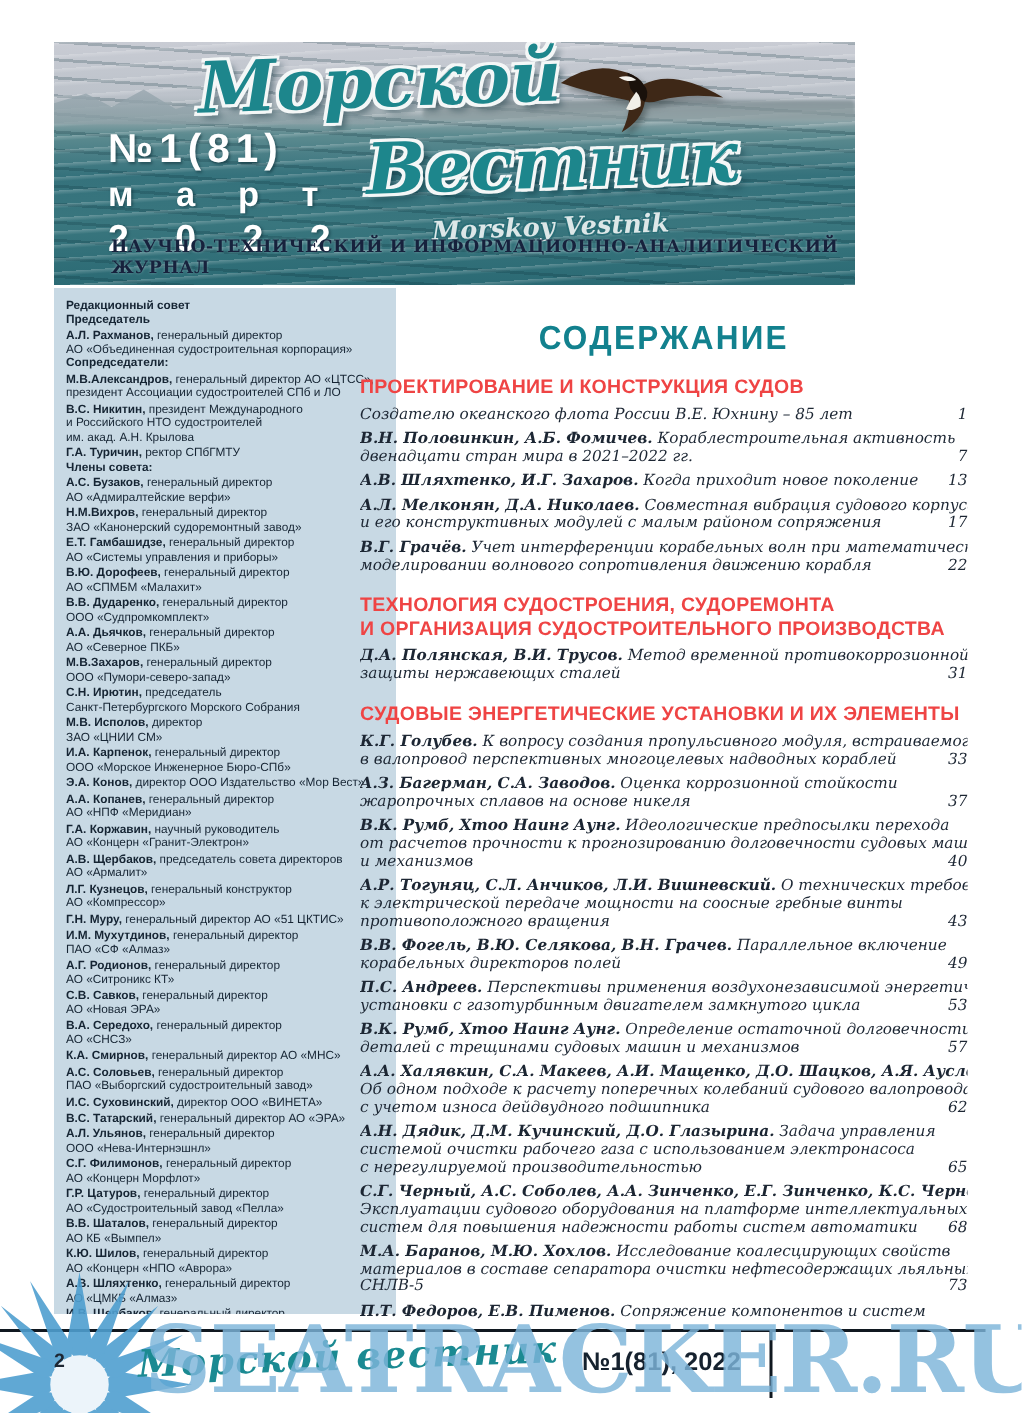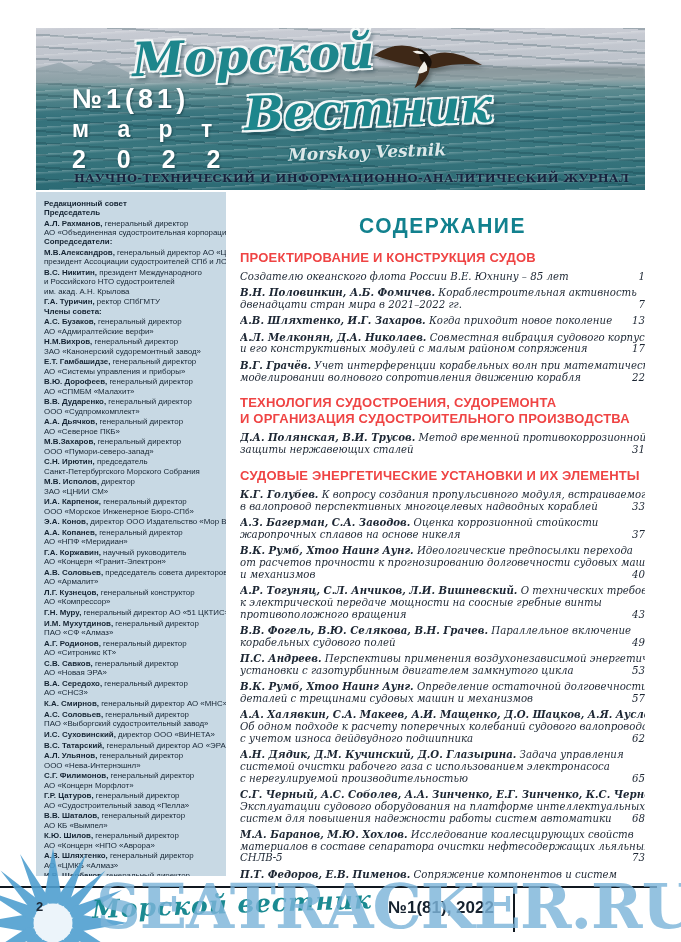--- a/index.html
+++ b/index.html
@@ -3,21 +3,21 @@
 <meta charset="utf-8">
 <style>
   html,body{margin:0;padding:0;}
   body{
     width:681px;height:942px;position:relative;overflow:hidden;
     background:#ffffff;font-family:"Liberation Sans",sans-serif;
     -webkit-font-smoothing:antialiased;
   }
   
   .hero{
-    position:absolute;left:36px;top:28px;width:609px;height:162px;overflow:hidden;
+    position:absolute;left:36px;top:28px;width:534px;height:162px;overflow:hidden;
     background:
       repeating-linear-gradient(176deg, rgba(255,255,255,0.22) 0px, rgba(255,255,255,0) 3px, rgba(255,255,255,0) 9px),
       repeating-linear-gradient(184deg, rgba(8,45,55,0.22) 0px, rgba(8,45,55,0.22) 2px, rgba(0,0,0,0) 2px, rgba(0,0,0,0) 12px),
       linear-gradient(180deg,#c9ccd4 0%,#bcc2ca 22%,#9fadb2 30%,#5d8b90 38%,#35727c 55%,#39767e 75%,#2b6a74 100%);
   }
   .hero .treeline{
     position:absolute;left:46%;top:24%;width:54%;height:8%;
     background:linear-gradient(180deg,#77878c 0%,#8fa0a3 100%);
     border-radius:3px;opacity:.7;filter:blur(1px);
   }
@@ -49,21 +49,21 @@
     transform:rotate(-2deg);
   }
   .bird{position:absolute;left:334px;top:8px;width:116px;height:58px;filter:drop-shadow(2px 3px 2px rgba(20,30,30,.4));}
   .hero-subtitle{
     position:absolute;left:38px;bottom:5px;font-family:"DejaVu Serif",serif;
     font-weight:bold;font-size:11.5px;letter-spacing:.4px;color:#17223d;
     text-shadow:0 0 2px rgba(255,255,255,.35);
   }
   
   .sidebar{
-    position:absolute;left:36px;top:192px;width:190px;height:684px;
+    position:absolute;left:36px;top:192px;width:228px;height:684px;
     background:#c8d9e4;padding:7px 0 0 8px;box-sizing:border-box;overflow:hidden;
   }
   .sb-line{font-size:7.9px;line-height:9.2px;color:#152433;white-space:nowrap;}
   .sb-line b{font-weight:700;}
   .sb-line.entry{margin-top:1.6px;}
   
   .main{position:absolute;left:240px;top:194px;width:405px;margin-top:20px;}
   .toc-title{
     text-align:center;font-size:21px;font-weight:800;letter-spacing:1.5px;
     color:#12818e;margin:0 0 2px 0;transform:scaleY(1.06);
@@ -153,21 +153,21 @@
       <div class="sb-line">Санкт-Петербургского Морского Собрания</div>
       <div class="sb-line entry"><b>М.В. Исполов,</b> директор</div>
       <div class="sb-line">ЗАО «ЦНИИ СМ»</div>
       <div class="sb-line entry"><b>И.А. Карпенок,</b> генеральный директор</div>
       <div class="sb-line">ООО «Морское Инженерное Бюро-СПб»</div>
       <div class="sb-line entry"><b>Э.А. Конов,</b> директор ООО Издательство «Мор Вест»</div>
       <div class="sb-line entry"><b>А.А. Копанев,</b> генеральный директор</div>
       <div class="sb-line">АО «НПФ «Меридиан»</div>
       <div class="sb-line entry"><b>Г.А. Коржавин,</b> научный руководитель</div>
       <div class="sb-line">АО «Концерн «Гранит-Электрон»</div>
-      <div class="sb-line entry"><b>А.В. Соловьев,</b> председатель совета директоров</div>
+      <div class="sb-line entry"><b>А.В. Щербаков,</b> председатель совета директоров</div>
       <div class="sb-line">АО «Армалит»</div>
       <div class="sb-line entry"><b>Л.Г. Кузнецов,</b> генеральный конструктор</div>
       <div class="sb-line">АО «Компрессор»</div>
       <div class="sb-line entry"><b>Г.Н. Муру,</b> генеральный директор АО «51 ЦКТИС»</div>
       <div class="sb-line entry"><b>И.М. Мухутдинов,</b> генеральный директор</div>
       <div class="sb-line">ПАО «СФ «Алмаз»</div>
       <div class="sb-line entry"><b>А.Г. Родионов,</b> генеральный директор</div>
       <div class="sb-line">АО «Ситроникс КТ»</div>
       <div class="sb-line entry"><b>С.В. Савков,</b> генеральный директор</div>
       <div class="sb-line">АО «Новая ЭРА»</div>
@@ -283,21 +283,21 @@
         <div class="aline"><span class="txt">к электрической передаче мощности на соосные гребные винты</span></div>
         <div class="aline last">
           <span class="txt">противоположного вращения</span>
           <span class="dots"></span>
           <span class="pg">43</span>
         </div>
       </div>
       <div class="article">
         <div class="aline"><span class="txt"><b>В.В. Фогель, В.Ю. Селякова, В.Н. Грачев.</b> Параллельное включение</span></div>
         <div class="aline last">
-          <span class="txt">корабельных судового полей</span>
+          <span class="txt">корабельных директоров полей</span>
           <span class="dots"></span>
           <span class="pg">49</span>
         </div>
       </div>
       <div class="article">
         <div class="aline"><span class="txt"><b>П.С. Андреев.</b> Перспективы применения воздухонезависимой энергетической</span></div>
         <div class="aline last">
           <span class="txt">установки с газотурбинным двигателем замкнутого цикла</span>
           <span class="dots"></span>
           <span class="pg">53</span>

